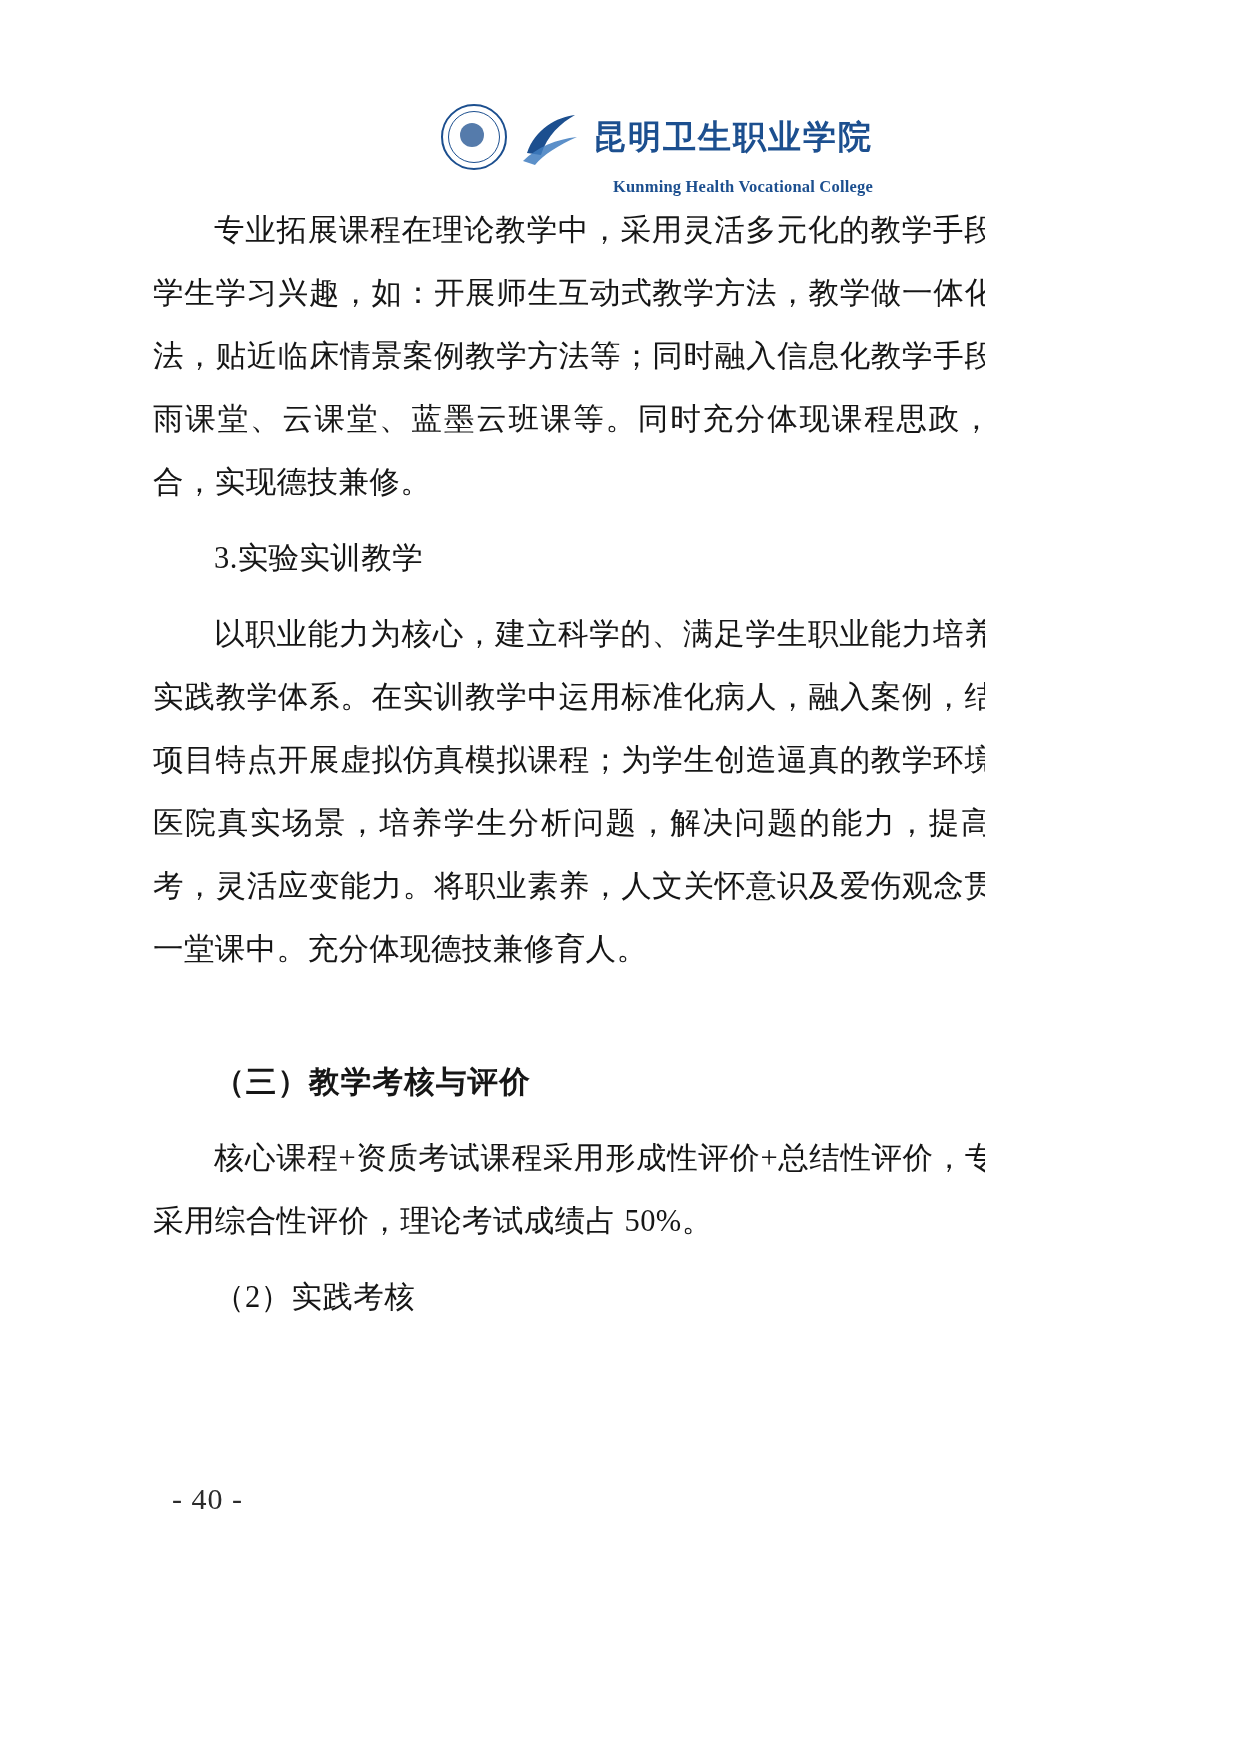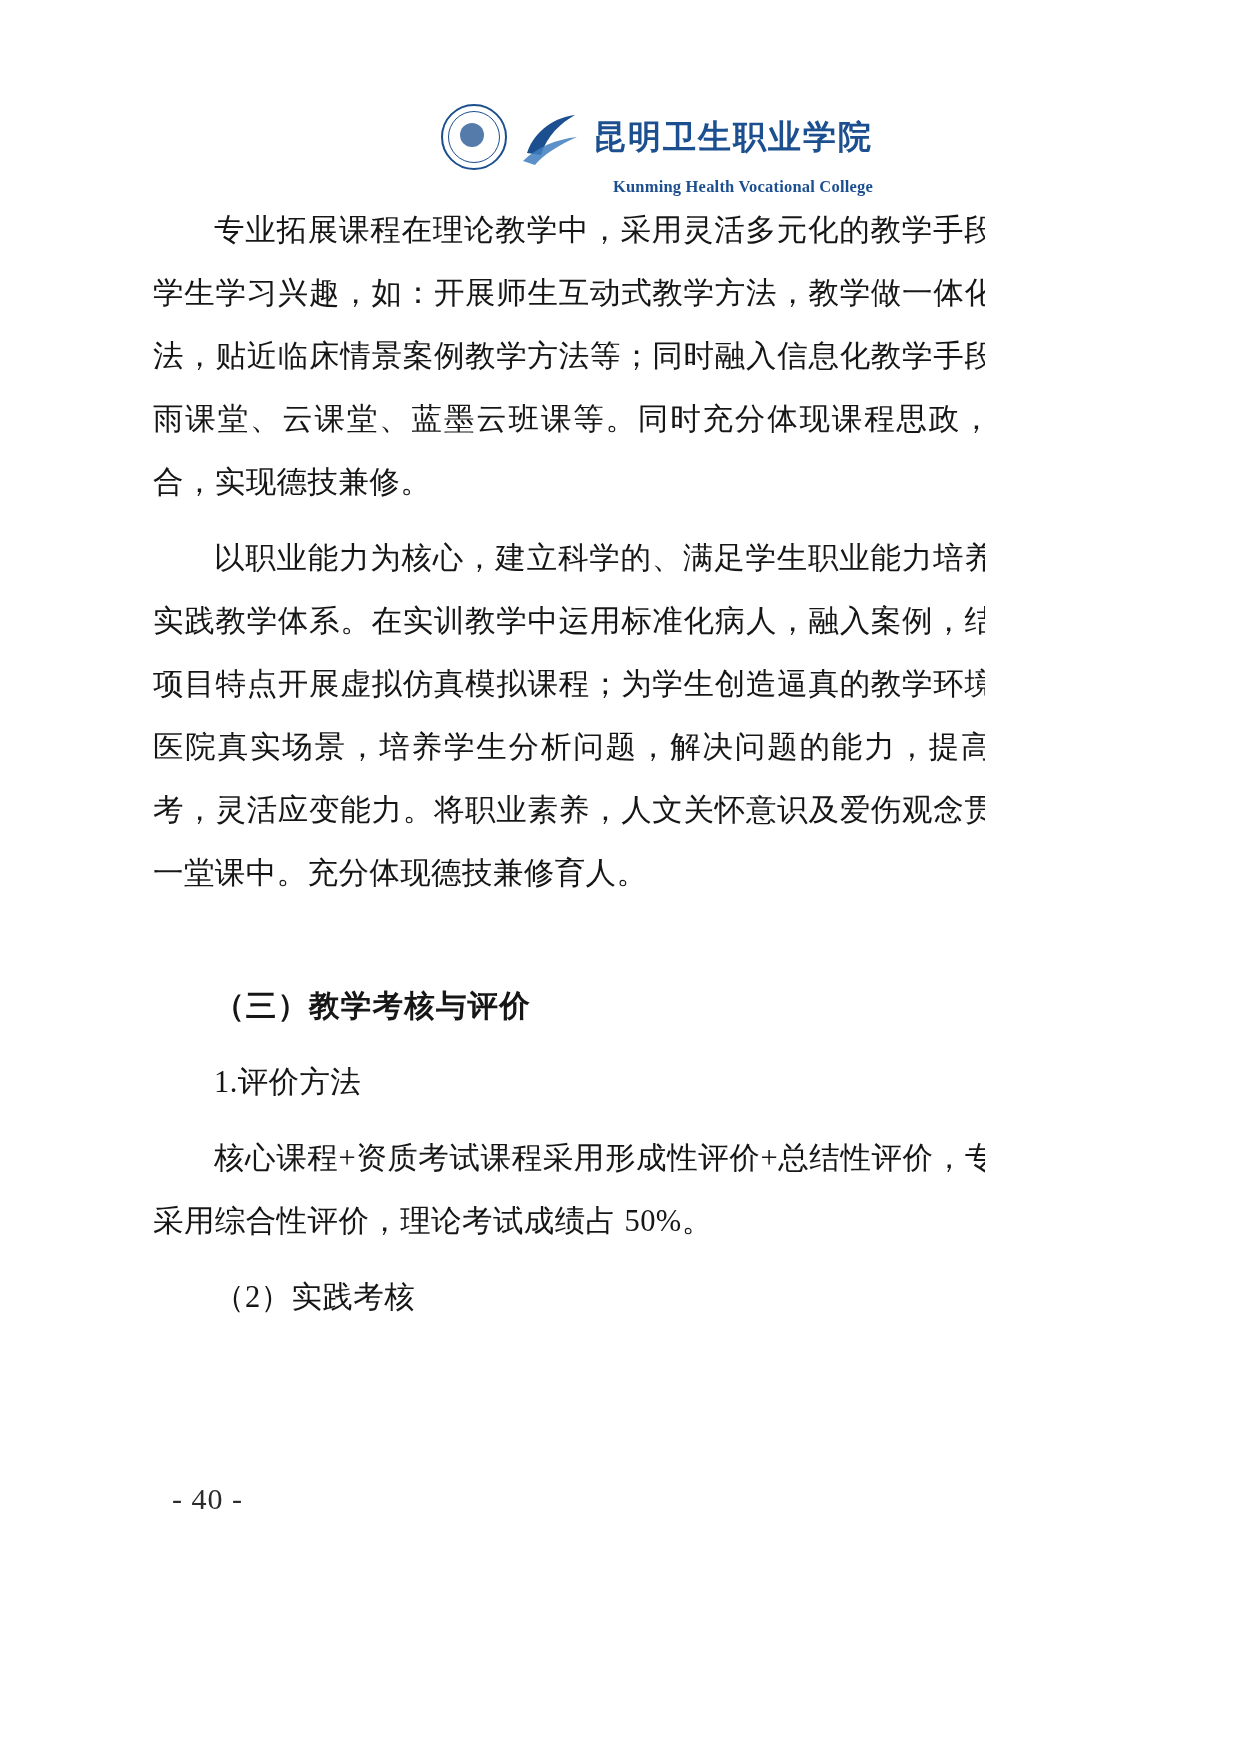--- a/index.html
+++ b/index.html
@@ -133,22 +133,22 @@
           <path d="M6 54 C 20 40, 40 32, 60 30 C 42 38, 26 48, 18 58 Z" fill="#3f7cc0" opacity="0.85"></path>
         </svg>
       </div>
       <div class="cn-name">昆明卫生职业学院</div>
     </div>
     <div class="en-name">Kunming Health Vocational College</div>
   </div>
 
   <div class="content">
     <p class="indent">专业拓展课程在理论教学中，采用灵活多元化的教学手段以提高学生学习兴趣，如：开展师生互动式教学方法，教学做一体化教学方法，贴近临床情景案例教学方法等；同时融入信息化教学手段，如：雨课堂、云课堂、蓝墨云班课等。同时充分体现课程思政，育训结合，实现德技兼修。</p>
+    <p class="indent">3.实验实训教学</p>
     <p class="indent">以职业能力为核心，建立科学的、满足学生职业能力培养要求的实践教学体系。在实训教学中运用标准化病人，融入案例，结合实训项目特点开展虚拟仿真模拟课程；为学生创造逼真的教学环境，还原医院真实场景，培养学生分析问题，解决问题的能力，提高独立思考，灵活应变能力。将职业素养，人文关怀意识及爱伤观念贯穿于每一堂课中。充分体现德技兼修育人。</p>
     <div class="gap-lg"></div>
     <p class="indent bold">（三）教学考核与评价</p>
-    <p class="indent tight">1.评价方法</p>
     <p class="indent">核心课程+资质考试课程采用形成性评价+总结性评价，专业课程采用综合性评价，理论考试成绩占 50%。</p>
     <p class="indent tight">（2）实践考核</p>
   </div>
 
   <div class="footer">- 40 -</div>
 </div>
 
 </body></html>

